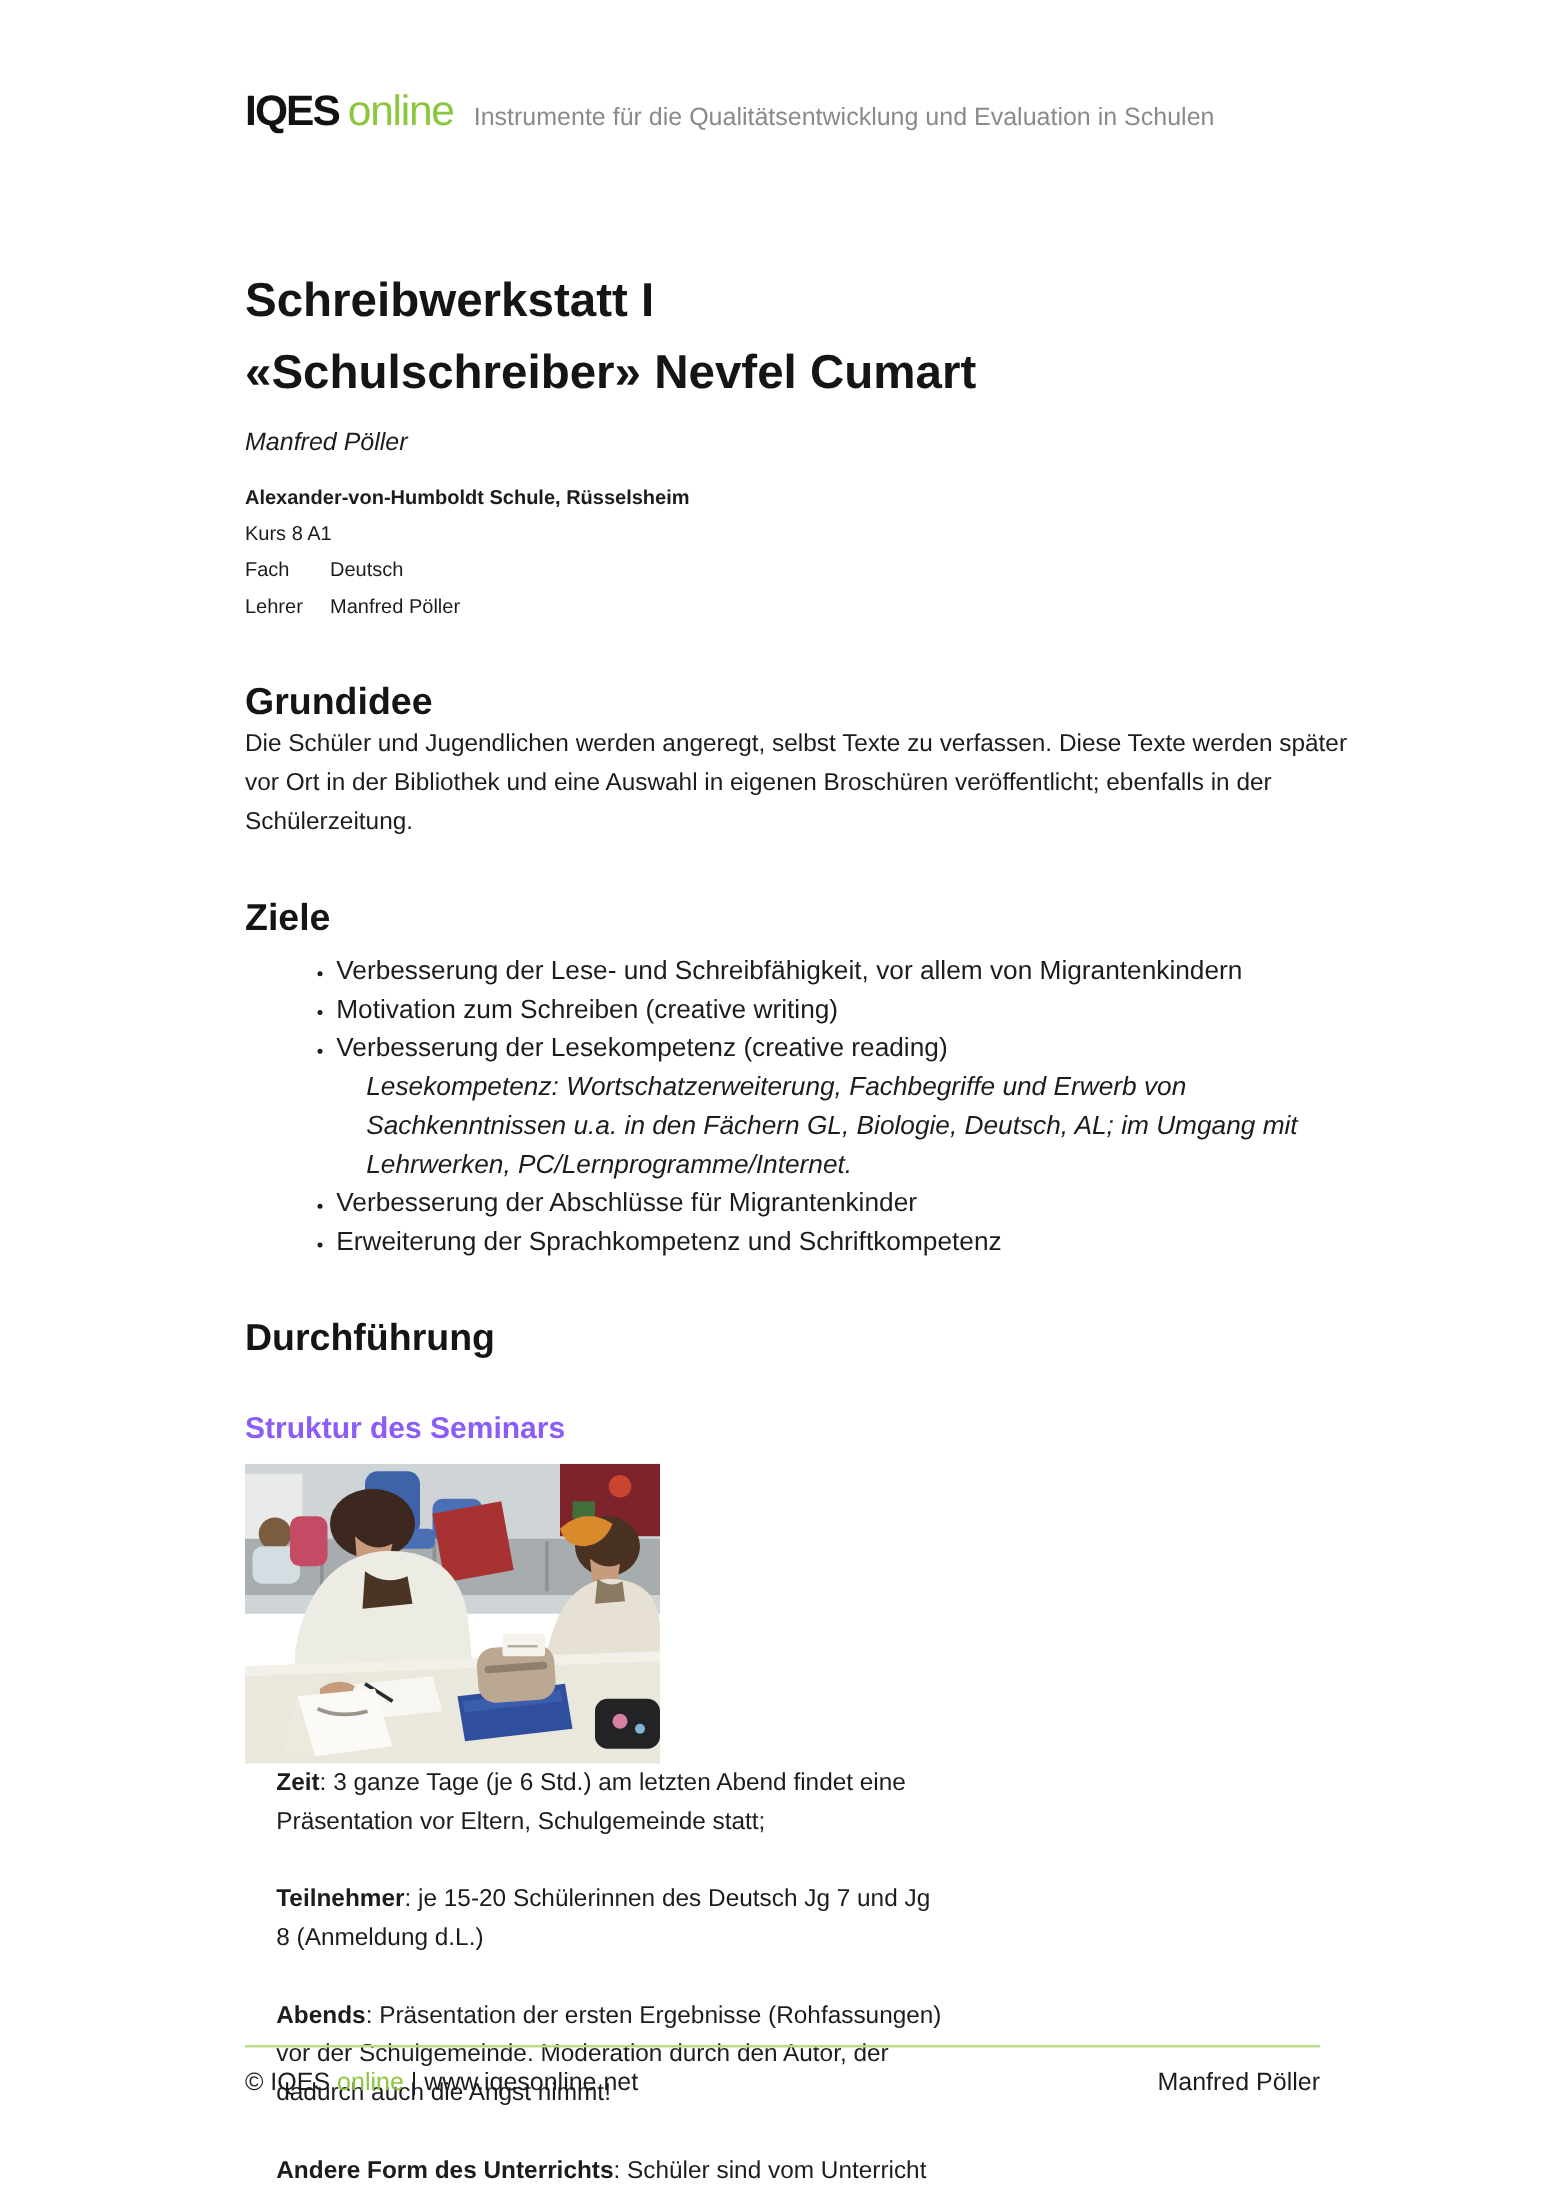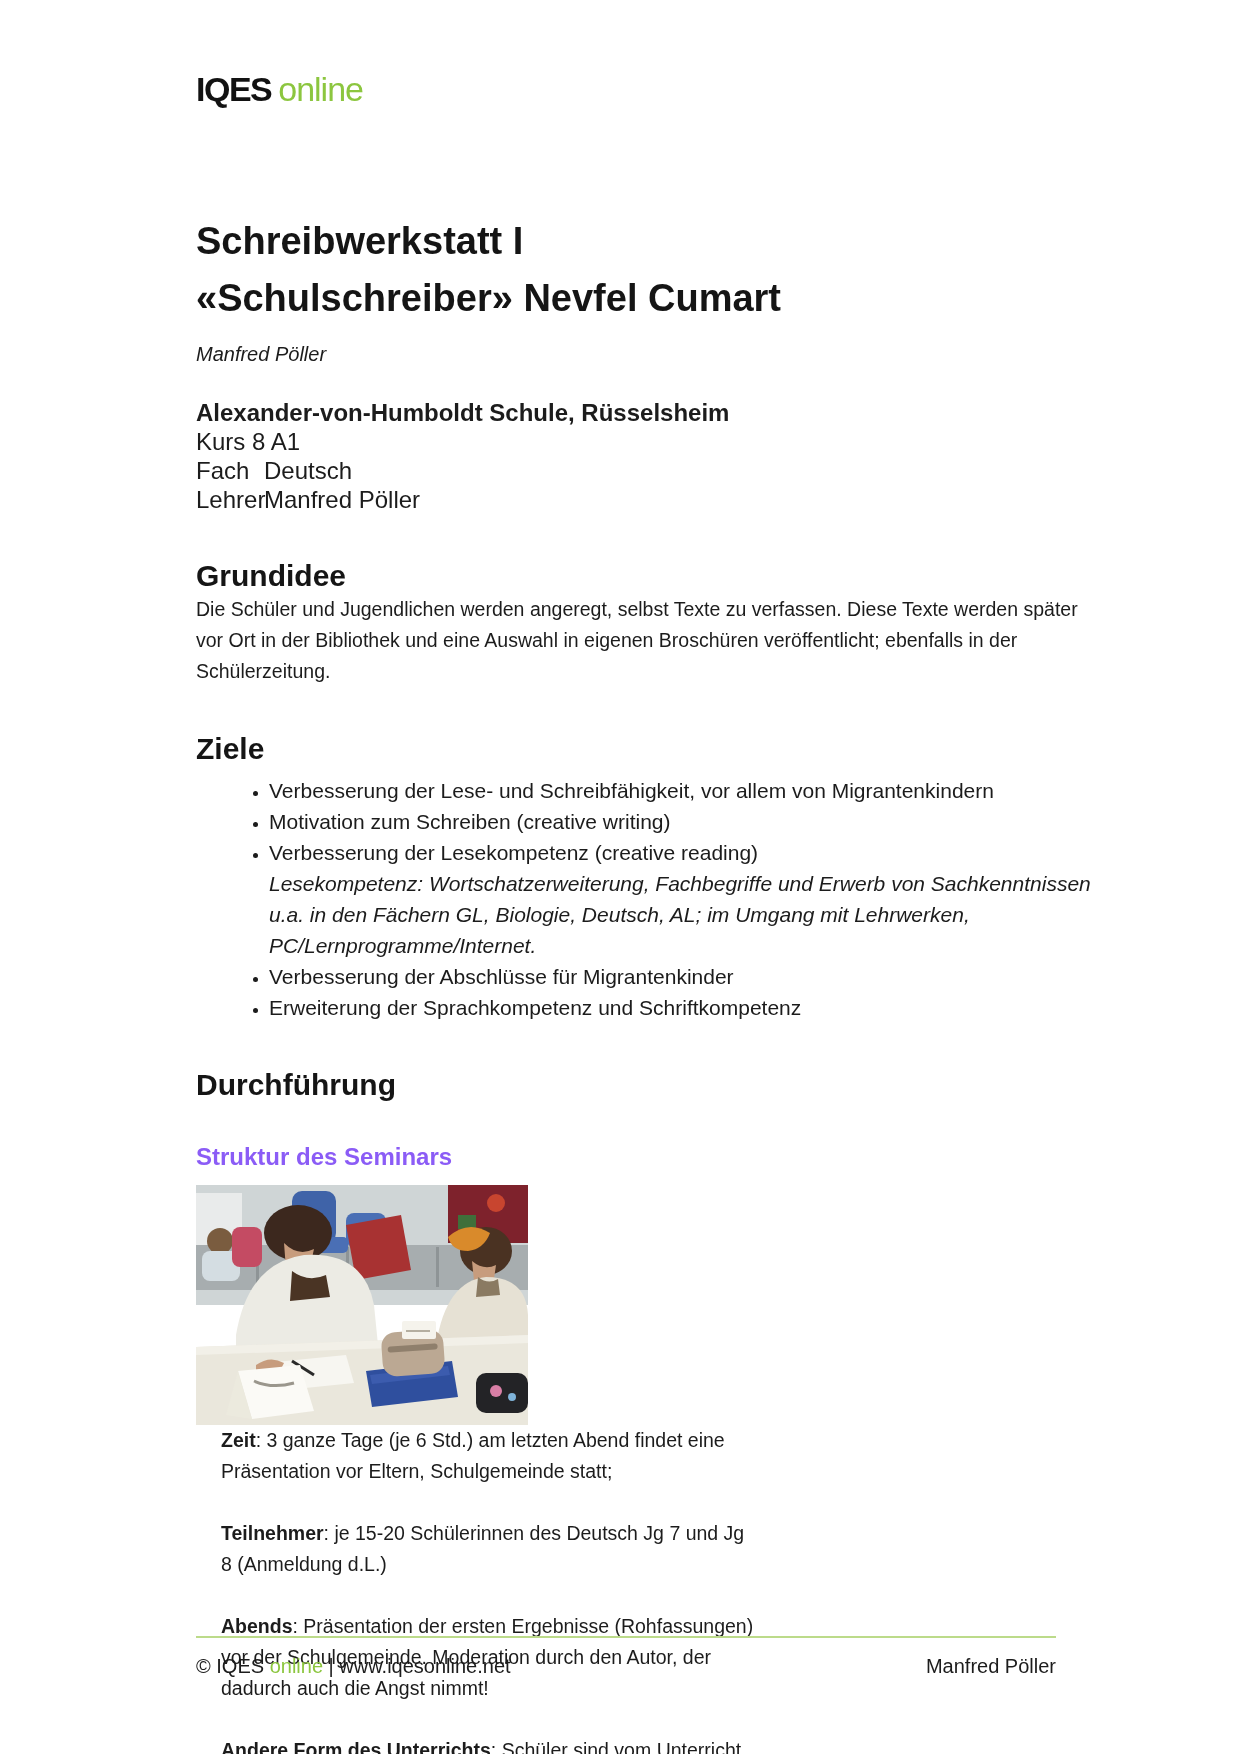--- a/index.html
+++ b/index.html
@@ -14,32 +14,32 @@
 
   
   .header { display:flex; align-items:baseline; }
   .logo-iqes { font-size:34px; font-weight:700; letter-spacing:-1.5px; color:#121212; }
   .logo-online { font-size:34px; font-weight:400; letter-spacing:-1px; color:#8CC63F; margin-left:7px; }
   .tagline { font-size:20px; color:#8a8a8a; margin-left:16px; }
 
   
   .title { margin-top:104px; font-size:38px; font-weight:700; line-height:57px; color:#151515; }
   .author { margin-top:12px; font-size:20px; font-style:italic; line-height:31px; }
-  .school { margin-top:28px; font-size:24px; line-height:29px; }
+  .school { margin-top:14px; font-size:16px; line-height:29px; }
   .school .bold { font-weight:700; }
   .school .row { display:flex; }
   .school .lbl { width:68px; }
 
   
   .h2 { margin-top:44px; font-size:30px; font-weight:700; line-height:36px; color:#151515; }
   .para { font-size:19.5px; line-height:31px; }
 
   ul.bullets { margin-top:8px; list-style:disc outside; padding-left:73px; font-size:21px; line-height:31px; }
   ul.bullets li::marker { font-size:15px; }
-  .bullet-note { font-style:italic; }
+  .bullet-note { font-style:italic;margin-left:24px; }
 
   .h3 { margin-top:40px; font-size:24px; font-weight:700; line-height:28px; color:#8b5cf6; }
 
   .two-col { margin-top:14px; display:flex;flex-direction:column; }
   .photo-wrap { width:332px; height:240px; flex:0 0 auto; }
   .photo-wrap svg { display:block; width:332px; height:240px; }
   .col-text { margin-left:25px; width:538px; font-size:19.5px; line-height:31px; }
   .col-text p { margin-bottom:31px; }
   .col-text b { font-weight:700; }
 
@@ -57,20 +57,21 @@
   .footer-row .green { color:#8CC63F; }
 </style>
 </head>
 <body>
 
 <div class="page">
 
   <div class="header">
     <span class="logo-iqes">IQES</span>
       <span class="logo-online">online</span>
+    <span class="tagline">Instrumente für die Qualitätsentwicklung und Evaluation in Schulen</span>
   </div>
 
   <div class="content">
 
     <div class="title">
       <div>Schreibwerkstatt I</div>
       <div>«Schulschreiber» Nevfel Cumart</div>
     </div>
 
     <div class="author">Manfred Pöller</div>

